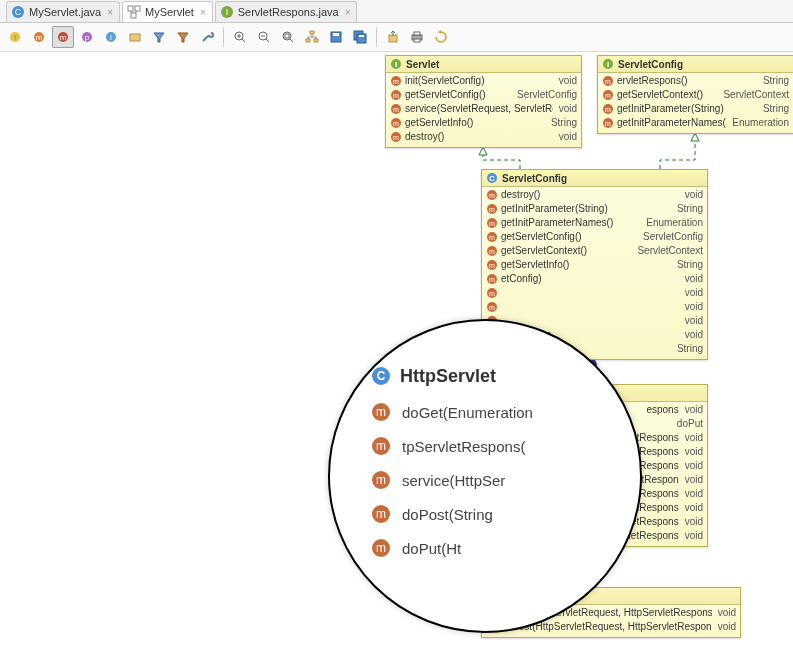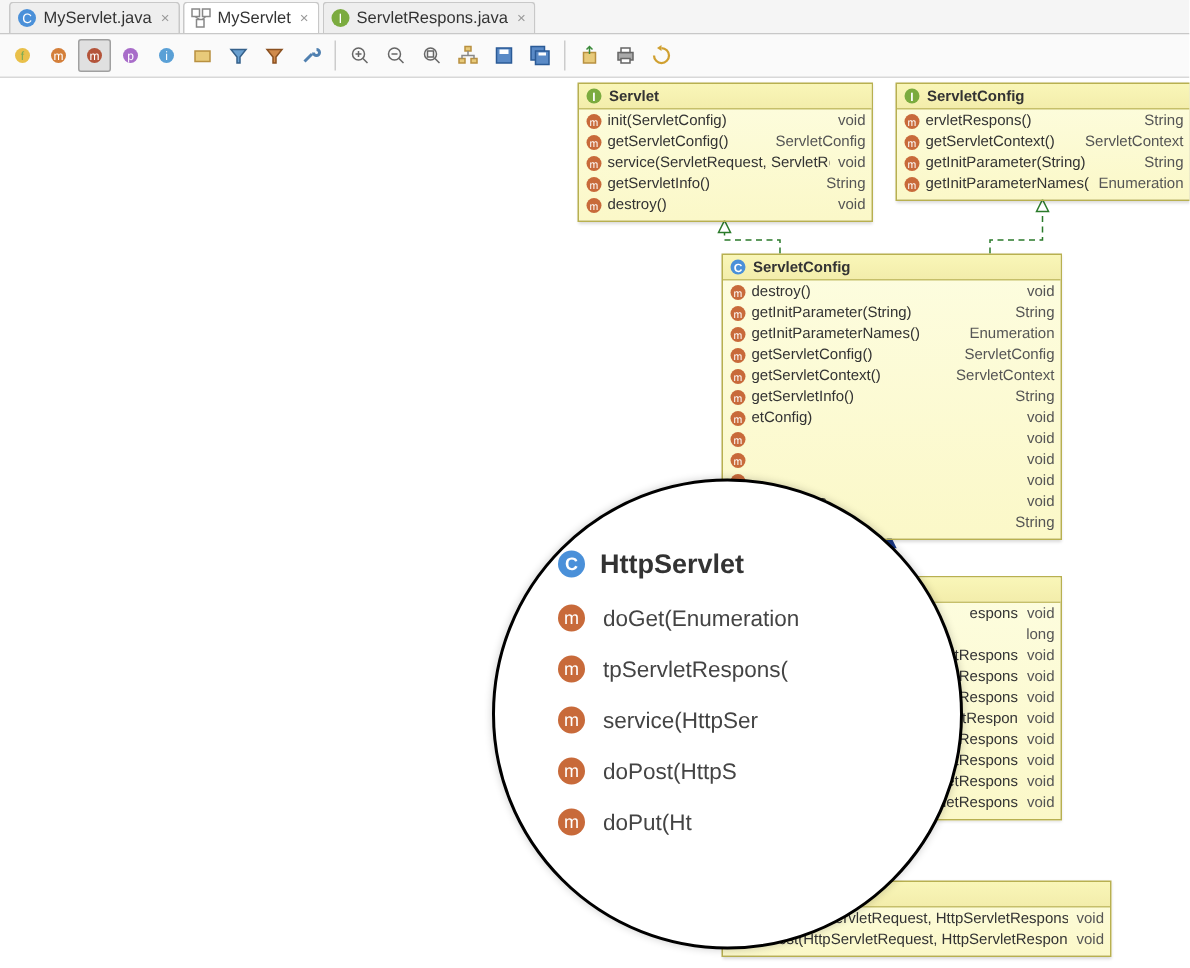--- a/index.html
+++ b/index.html
@@ -473,21 +473,21 @@
         </span>
       <span>HttpServlet</span>
     </div>
     <div class="body" id="body-httpservlet">
         <div class="row">
           <span class="sig" style="text-align:right">espons</span>
           <span class="ret">void</span>
         </div>
         <div class="row">
           <span class="sig" style="text-align:right"></span>
-          <span class="ret">long</span>
+          <span class="ret">doPut</span>
         </div>
         <div class="row">
           <span class="sig" style="text-align:right">tRespons</span>
           <span class="ret">void</span>
         </div>
         <div class="row">
           <span class="sig" style="text-align:right">tRespons</span>
           <span class="ret">void</span>
         </div>
         <div class="row">
@@ -582,21 +582,21 @@
                 <circle cx="11" cy="11" r="9" fill="#c86a3a"></circle>
                 <text x="11" y="15" text-anchor="middle" font-size="12" fill="#fff">m</text>
               </svg></span>
             <span>service(HttpSer</span>
           </div>
           <div class="mag-row">
             <span class="rico"><svg width="22" height="22">
                 <circle cx="11" cy="11" r="9" fill="#c86a3a"></circle>
                 <text x="11" y="15" text-anchor="middle" font-size="12" fill="#fff">m</text>
               </svg></span>
-            <span>doPost(HttpS</span>
+            <span>doPost(String</span>
           </div>
           <div class="mag-row">
             <span class="rico"><svg width="22" height="22">
                 <circle cx="11" cy="11" r="9" fill="#c86a3a"></circle>
                 <text x="11" y="15" text-anchor="middle" font-size="12" fill="#fff">m</text>
               </svg></span>
             <span>doPut(Ht</span>
           </div>
         </div>
     </div>

